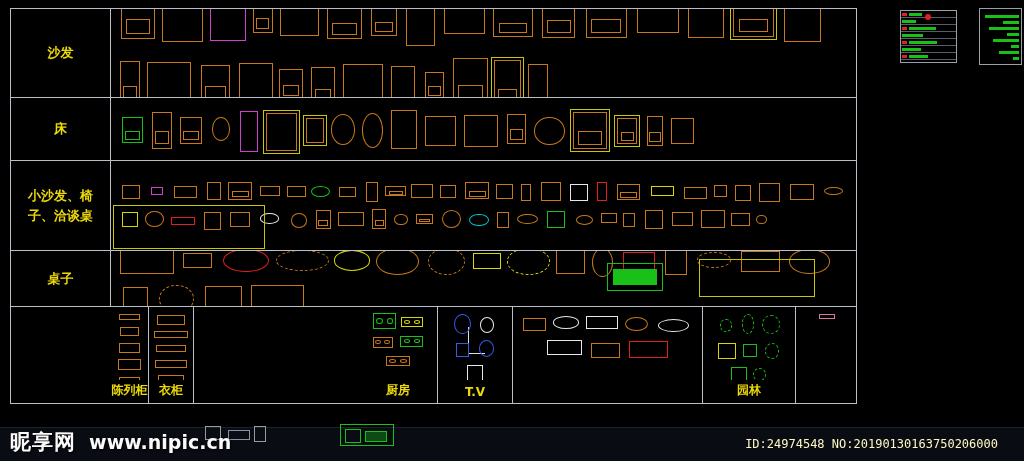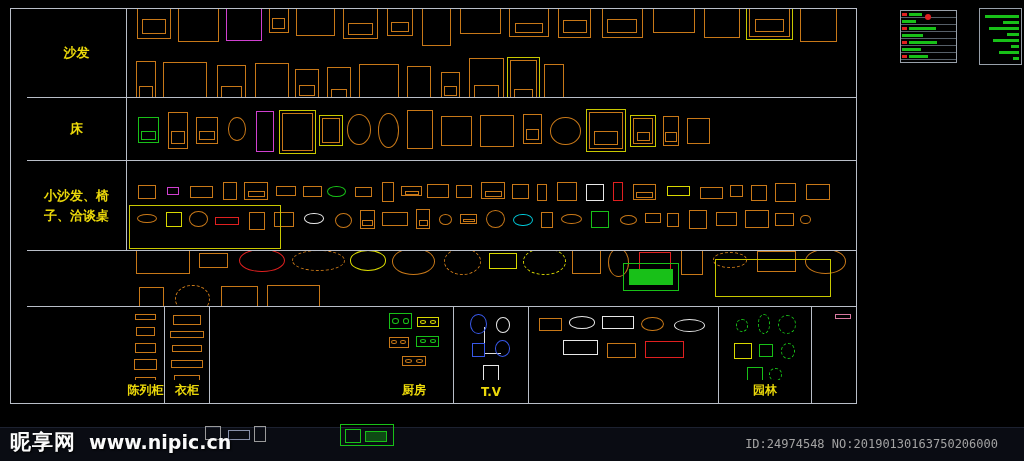--- a/index.html
+++ b/index.html
@@ -4,21 +4,21 @@
 <style>
   html,body{margin:0;padding:0;}
   body{
     width:1024px;height:461px;position:relative;overflow:hidden;
     background:#000;font-family:"DejaVu Sans","Liberation Sans",sans-serif;
   }
   .stage{position:absolute;inset:0;}
   
   .cad-table{position:absolute;left:10px;top:8px;width:847px;height:396px;
     border:1px solid #b9bec8;box-sizing:border-box;}
-  .row{position:absolute;left:16px;right:0;box-sizing:border-box;}
+  .row{position:absolute;left:0;right:0;box-sizing:border-box;}
   .row.bordered{border-bottom:1px solid #b9bec8;}
   .r1{top:0;height:89px;}
   .r2{top:89px;height:63px;}
   .r3{top:152px;height:90px;}
   .r4{top:242px;height:56px;}
   .r5{top:298px;height:97px;}
   .label-cell{position:absolute;left:0;top:0;bottom:0;width:100px;
     border-right:1px solid #b9bec8;box-sizing:border-box;
     display:flex;align-items:center;justify-content:center;text-align:center;
     color:#ecd90a;font-size:13px;font-weight:600;padding:2px 6px;line-height:1.5;}
@@ -58,21 +58,21 @@
   .legend-b div{height:3px;background:#18c018;margin-top:3px;}
   
   .scrap{position:absolute;box-sizing:border-box;z-index:3;}
   
   .footer{position:absolute;left:0;bottom:0;width:100%;height:33px;
     background:#0a0c13;border-top:1px solid #1c2130;z-index:2;}
   .watermark{position:absolute;left:10px;bottom:5px;z-index:4;color:#fafafa;
     text-shadow:1px 1px 2px #000;white-space:nowrap;}
   .wm-site{font-size:21px;font-weight:bold;letter-spacing:1px;}
   .wm-url{font-size:19px;font-weight:bold;margin-left:8px;}
-  .id-text{position:absolute;right:26px;bottom:10px;z-index:4;color:#a3a3a3;
+  .id-text{position:absolute;right:26px;bottom:10px;z-index:4;color:#fef9c3;
     font-size:12px;font-family:"DejaVu Sans Mono","Liberation Mono",monospace;text-align:right;}
 </style>
 </head>
 <body>
 
 <div class="stage">
 
   <div class="cad-table">
 
     <div class="row r1 bordered">
@@ -244,20 +244,21 @@
           <span class="blk" style="width: 11.52px; height: 14.4141px; border: 1px solid rgb(200, 120, 24); margin: 5.90449px 4.10347px 4.02519px;"></span>
           <span class="blk" style="width: 18.3902px; height: 18.8095px; border: 1px solid rgb(200, 120, 24); margin: 2.90086px 5.68048px 3.16398px;"></span>
           <span class="blk" style="width: 21.2523px; height: 14.4343px; border: 1px solid rgb(200, 120, 24); margin: 3.48731px 3.34415px 3.93479px;"></span>
           <span class="blk" style="width: 23.9453px; height: 18.5754px; border: 1px solid rgb(200, 120, 24); margin: 3.96997px 4.06683px 4.18653px;"></span>
           <span class="blk" style="width: 19.1466px; height: 12.904px; border: 1px solid rgb(200, 120, 24); margin: 3.71604px 2.16926px 2.46368px;"></span>
           <span class="blk" style="width: 10.774px; height: 9.4545px; border: 1px solid rgb(200, 120, 24); margin: 4.108px 3.80567px 3.13722px; border-radius: 50%;"></span>
         </div>
     </div>
 
     <div class="row r4 bordered">
+      <div class="label-cell">桌子</div>
       <div class="content">
         <div class="green-table">
             <i></i>
           </div>
         <div class="yellow-box"></div>
       <span class="blk" style="width: 53.8994px; height: 25.6151px; border: 1px solid rgb(200, 120, 24); margin: 6.49624px 3.16608px 3.75275px;"></span>
           <span class="blk" style="width: 28.9745px; height: 15.8045px; border: 1px solid rgb(200, 120, 24); margin: 2.70771px 5.79318px 2.13104px;"></span>
           <span class="blk" style="width: 45.5792px; height: 23.2017px; border: 1px solid rgb(224, 32, 32); margin: 3.13848px 5.37096px 2.65867px; border-radius: 50%;"></span>
           <span class="blk" style="width: 53.0497px; height: 21.2164px; border: 1px dashed rgb(200, 120, 24); margin: 4.36899px 2.20994px 3.14846px; border-radius: 50%;"></span>
           <span class="blk" style="width: 36.3852px; height: 20.409px; border: 1px solid rgb(216, 216, 0); margin: 3.37847px 2.4979px 2.57px; border-radius: 50%;"></span>

